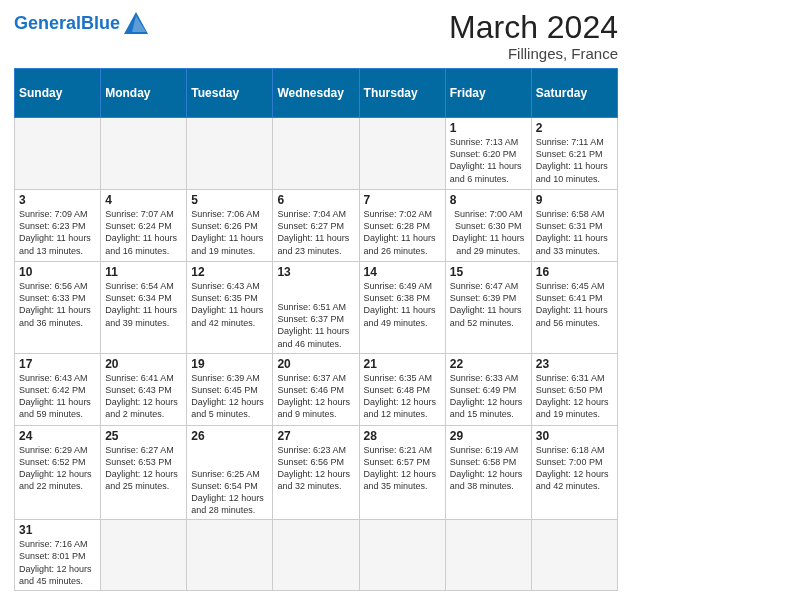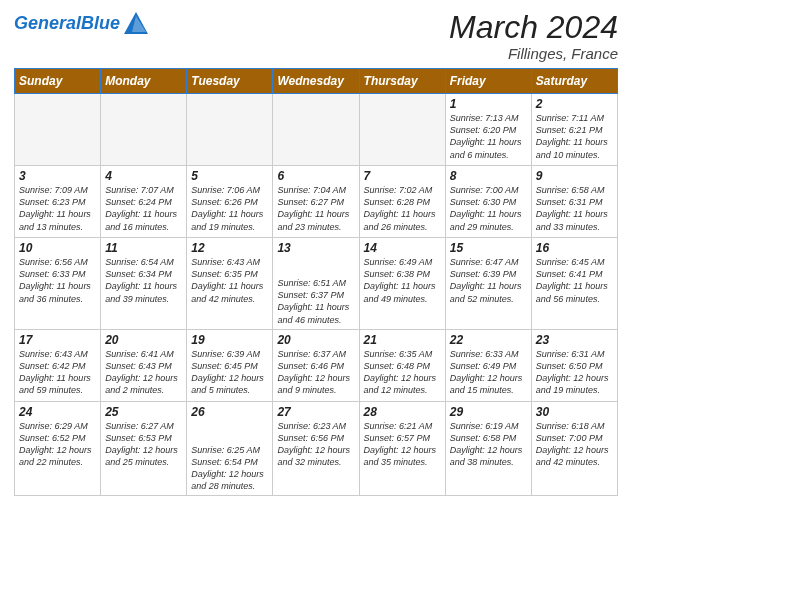--- a/index.html
+++ b/index.html
@@ -8,21 +8,20 @@
       background: #fff;
       width: 792px;
       height: 612px;
       overflow: hidden;
     }
     .page {
       width: 632px;
       min-height: 612px;
       padding: 10px 14px 10px 14px;
       background: #fff;
-      font-style: italic;
     }
     .header {
       display: flex;
       justify-content: space-between;
       align-items: flex-start;
       margin-bottom: 6px;
     }
     .logo {
       display: flex;
       align-items: center;
@@ -56,25 +55,25 @@
       font-size: 15px;
       font-weight: normal;
       color: #444;
     }
     .calendar {
       width: 100%;
       border-collapse: collapse;
       table-layout: fixed;
     }
     .calendar th {
-      background: #a16207;
+      background: #0369a1;
       color: #fff;
       font-size: 12px;
       font-weight: bold;
-      padding: 5px 4px;
+      padding: 17px 4px;
       text-align: left;
       border: 1px solid #2d7dd2;
     }
     .calendar td {
       border: 1px solid #ccc;
       vertical-align: top;
       padding: 3px 4px;
       font-size: 9.5px;
       color: #333;
       height: 72px;
@@ -184,21 +183,21 @@
           </td>
           <td>
             <span class="day-num">7</span>
             <div class="day-info" style="white-space: pre-line;">Sunrise: 7:02 AM
 Sunset: 6:28 PM
 Daylight: 11 hours
 and 26 minutes.</div>
           </td>
           <td>
             <span class="day-num">8</span>
-            <div class="day-info" style="white-space: pre-line;">Sunrise: 7:00 AM
+            <div class="day-info" style="white-space: pre-line; text-align: center;">Sunrise: 7:00 AM
 Sunset: 6:30 PM
 Daylight: 11 hours
 and 29 minutes.</div>
           </td>
           <td>
             <span class="day-num">9</span>
             <div class="day-info" style="white-space: pre-line;">Sunrise: 6:58 AM
 Sunset: 6:31 PM
 Daylight: 11 hours
 and 33 minutes.</div>
@@ -349,16 +348,31 @@
 Daylight: 12 hours
 and 38 minutes.</div>
           </td>
           <td>
             <span class="day-num">30</span>
             <div class="day-info" style="white-space: pre-line;">Sunrise: 6:18 AM
 Sunset: 7:00 PM
 Daylight: 12 hours
 and 42 minutes.</div>
           </td>
+        </tr>
+        <tr>
+          <td class="last-row">
+            <span class="day-num">31</span>
+            <div class="day-info" style="white-space: pre-line;">Sunrise: 7:16 AM
+Sunset: 8:01 PM
+Daylight: 12 hours
+and 45 minutes.</div>
+          </td>
+          <td class="empty last-row"></td>
+          <td class="empty last-row"></td>
+          <td class="empty last-row"></td>
+          <td class="empty last-row"></td>
+          <td class="empty last-row"></td>
+          <td class="empty last-row"></td>
         </tr>
       </tbody>
   </table>
 </div>
 
 </body></html>

